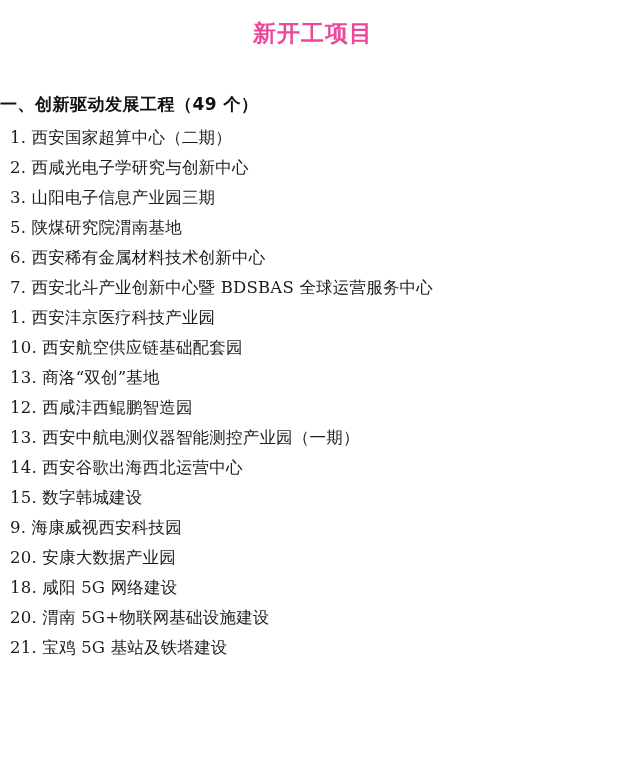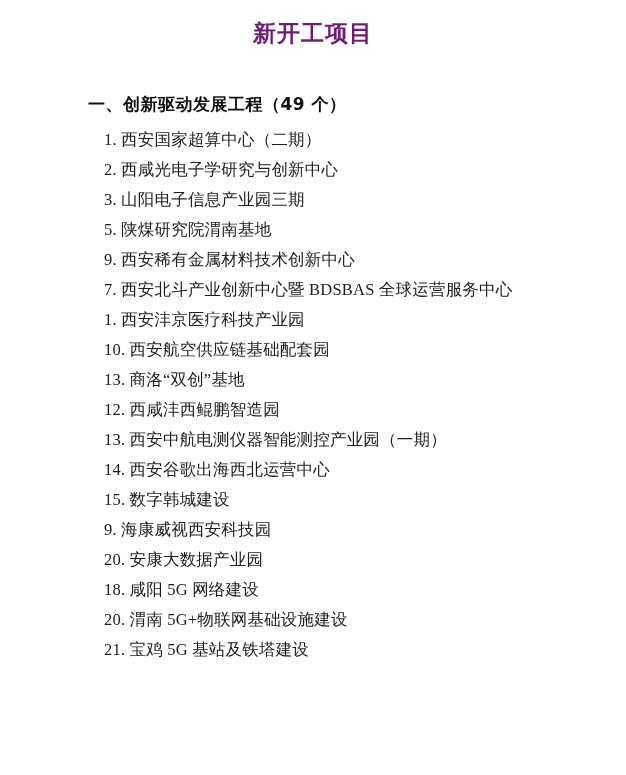--- a/index.html
+++ b/index.html
@@ -21,41 +21,39 @@
     box-sizing: border-box;
     padding: 0;
   }
   .doc-title {
     text-align: center;
     font-size: 23px;
     font-weight: bold;
     letter-spacing: 1px;
     margin-top: 18px;
     margin-bottom: 0;
-    color: #701a75;
+    color: #ec4899;
     font-family: "DejaVu Sans", "Liberation Sans", sans-serif;
   }
   .content {
     margin-top: 44px;
-    padding-left: 88px;
     padding-right: 40px;
   }
   .section-heading {
     font-size: 17px;
     font-weight: bold;
     color: #111111;
     margin-bottom: 14px;
     letter-spacing: 0.5px;
     font-family: "DejaVu Sans", "Liberation Sans", sans-serif;
   }
   .item-list {
     list-style: none;
-    margin: 16px;
+    margin: 10px;
     padding: 0;
-    font-family: Liberation Serif, serif;
   }
   .item {
     font-size: 16.5px;
     line-height: 1;
     color: #1c1c1c;
     margin-bottom: 13.5px;
     white-space: nowrap;
     letter-spacing: 0.2px;
   }
 </style>
@@ -64,21 +62,21 @@
 
 <div class="page">
   <h1 class="doc-title">新开工项目</h1>
   <div class="content">
     <div class="section-heading">一、创新驱动发展工程（49 个）</div>
     <ul class="item-list">
       <li class="item">1. 西安国家超算中心（二期）</li>
       <li class="item">2. 西咸光电子学研究与创新中心</li>
       <li class="item">3. 山阳电子信息产业园三期</li>
       <li class="item">5. 陕煤研究院渭南基地</li>
-      <li class="item">9. 西安稀有金属材料技术创新中心</li>
+      <li class="item">6. 西安稀有金属材料技术创新中心</li>
       <li class="item">7. 西安北斗产业创新中心暨 BDSBAS 全球运营服务中心</li>
       <li class="item">1. 西安沣京医疗科技产业园</li>
       <li class="item">10. 西安航空供应链基础配套园</li>
       <li class="item">13. 商洛“双创”基地</li>
       <li class="item">12. 西咸沣西鲲鹏智造园</li>
       <li class="item">13. 西安中航电测仪器智能测控产业园（一期）</li>
       <li class="item">14. 西安谷歌出海西北运营中心</li>
       <li class="item">15. 数字韩城建设</li>
       <li class="item">9. 海康威视西安科技园</li>
       <li class="item">20. 安康大数据产业园</li>

